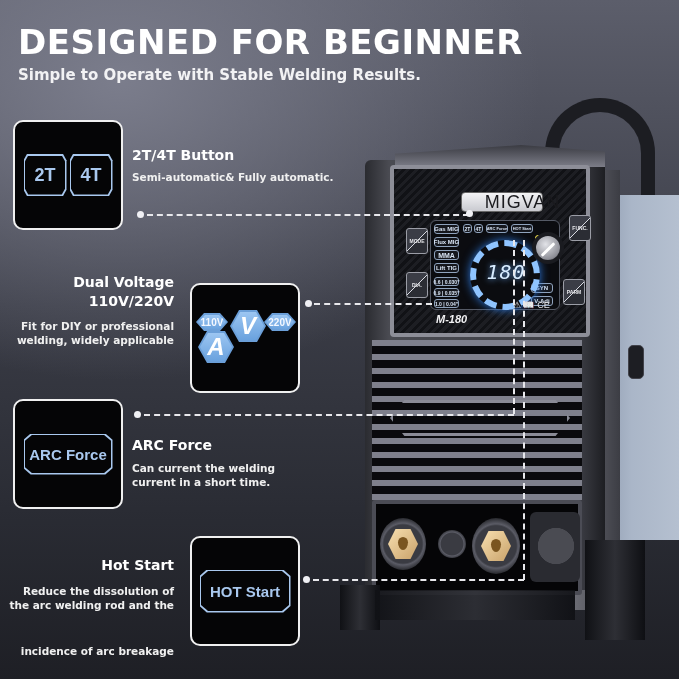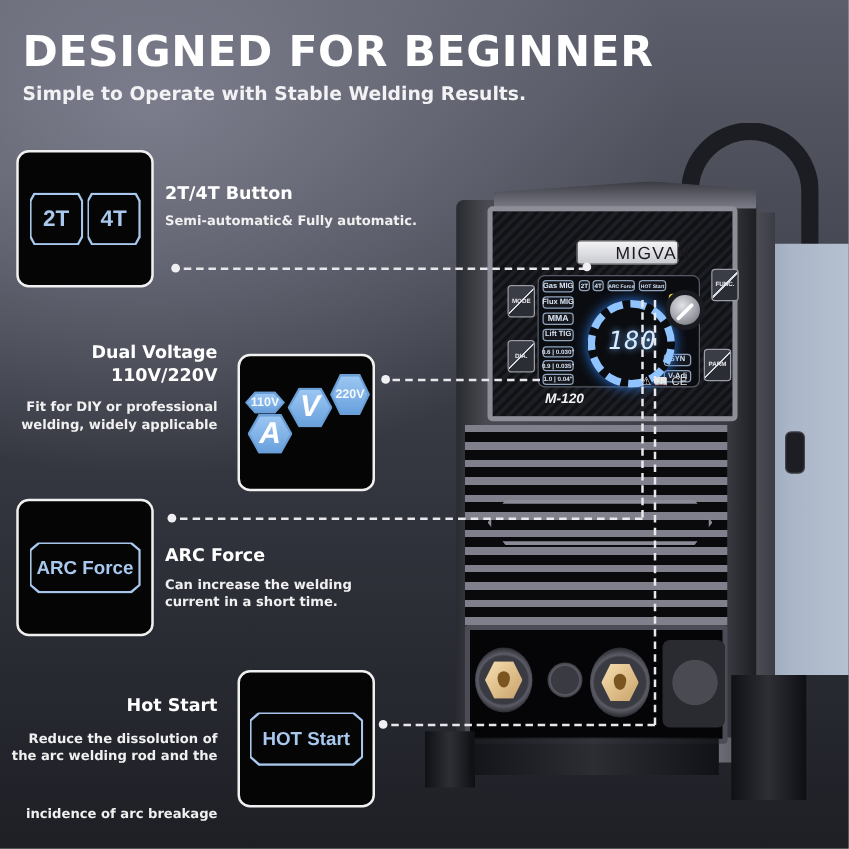--- a/index.html
+++ b/index.html
@@ -92,21 +92,21 @@
       left: 390px; top: 165px; width: 200px; height: 172px;
       background: repeating-linear-gradient(135deg, #111216 0 3px, #1d1e23 3px 6px);
       border: 4px solid #8d8e98;
       border-radius: 4px;
     }
     .logo-plate {
       left: 461px; top: 192px; width: 82px; height: 20px;
       background: linear-gradient(180deg, #f4f4f6, #c9cad0);
       border-radius: 4px; border: 1px solid #666;
       color: #1a1a1e; font-family: "Liberation Sans", sans-serif;
-      font-size: 14px; letter-spacing: 1px;
+      font-size: 18px; letter-spacing: 1px;
       display: flex; align-items: center; justify-content: center; padding-left: 41px;
     }
     .lcd {
       left: 430px; top: 220px; width: 130px; height: 90px;
       background: #0b0c10; border: 1px solid #555a66; border-radius: 6px;
     }
     .lcd-btn {
       position: absolute; border: 1px solid #8fa3bd; border-radius: 3px;
       color: #d8e4f4; font-family: "Liberation Sans", sans-serif; font-weight: bold;
       font-size: 6px; background: #15171d;
@@ -227,21 +227,21 @@
 <div class="abs display-digits">180</div>
 
 <div class="abs knob"></div>
 <div class="abs knob-mark"></div>
 
 <div class="side-key" style="left:406px;top:228px;">MODE</div>
 <div class="side-key" style="left:406px;top:272px;">DIA.</div>
 <div class="side-key" style="left:569px;top:215px;">FUNC.</div>
 <div class="side-key" style="left:563px;top:279px;">PARM</div>
 
-<div class="abs model-label">M-120</div>
+<div class="abs model-label">M-180</div>
 <div class="abs cert-label">⚠ 📖 CE</div>
 
 <div class="abs vents"></div>
 <div class="abs vent-diamond"></div>
 
 <div class="abs front-bay">
   <div class="socket" style="left:4px;top:14px;width:46px;height:52px;">
     <div class="brass" style="left:8px;top:11px;width:30px;height:30px;">
       <div class="brass-hole" style="left:10px;top:8px;"></div>
     </div>
@@ -296,32 +296,32 @@
 <div class="abs fbox" style="left:190px;top:259px;width:110px;height:110px;display:block;margin-top:24px;">
   <div class="hex small" style="left:4px;top:28px;width:32px;height:18px;">
     <span>110V</span>
   </div>
   <div class="hex" style="left:6px;top:46px;width:36px;height:32px;">
     <span style="font-size:24px;">A</span>
   </div>
   <div class="hex" style="left:38px;top:25px;width:36px;height:32px;">
     <span style="font-size:24px;">V</span>
   </div>
-  <div class="hex small" style="left:72px;top:14px;width:32px;height:33px;">
+  <div class="hex small" style="left:72px;top:28px;width:32px;height:18px;">
     <span>220V</span>
   </div>
 </div>
 
 <div class="abs fbox" style="left:13px;top:399px;width:110px;height:110px;">
   <div class="chip-wrap">
     <div class="chip-inner" style="width:86px;height:38px;font-size:15px;">ARC Force</div>
   </div>
 </div>
 <div class="abs ftitle" style="left:132px;top:437px;">ARC Force</div>
-<div class="abs fdesc" style="left:132px;top:461px;white-space:nowrap;">Can increase the welding</div>
+<div class="abs fdesc" style="left:132px;top:461px;white-space:nowrap;">Can current the welding</div>
 <div class="abs fdesc" style="left:132px;top:475px;white-space:nowrap;">current in a short time.</div>
 
 <div class="abs ftitle" style="right:505px;top:557px;text-align:right;">Hot Start</div>
 <div class="abs fdesc" style="right:505px;top:584px;text-align:right;white-space:nowrap;">Reduce the dissolution of</div>
 <div class="abs fdesc" style="right:505px;top:598px;white-space:nowrap;">the arc welding rod and the</div>
 <div class="abs fdesc" style="right:505px;top:612px;text-align:right;white-space:nowrap;margin-top:32px;">incidence of arc breakage</div>
 
 <div class="abs fbox" style="left:190px;top:536px;width:110px;height:110px;">
   <div class="chip-wrap">
     <div class="chip-inner" style="width:88px;height:40px;font-size:15px;">HOT Start</div>

